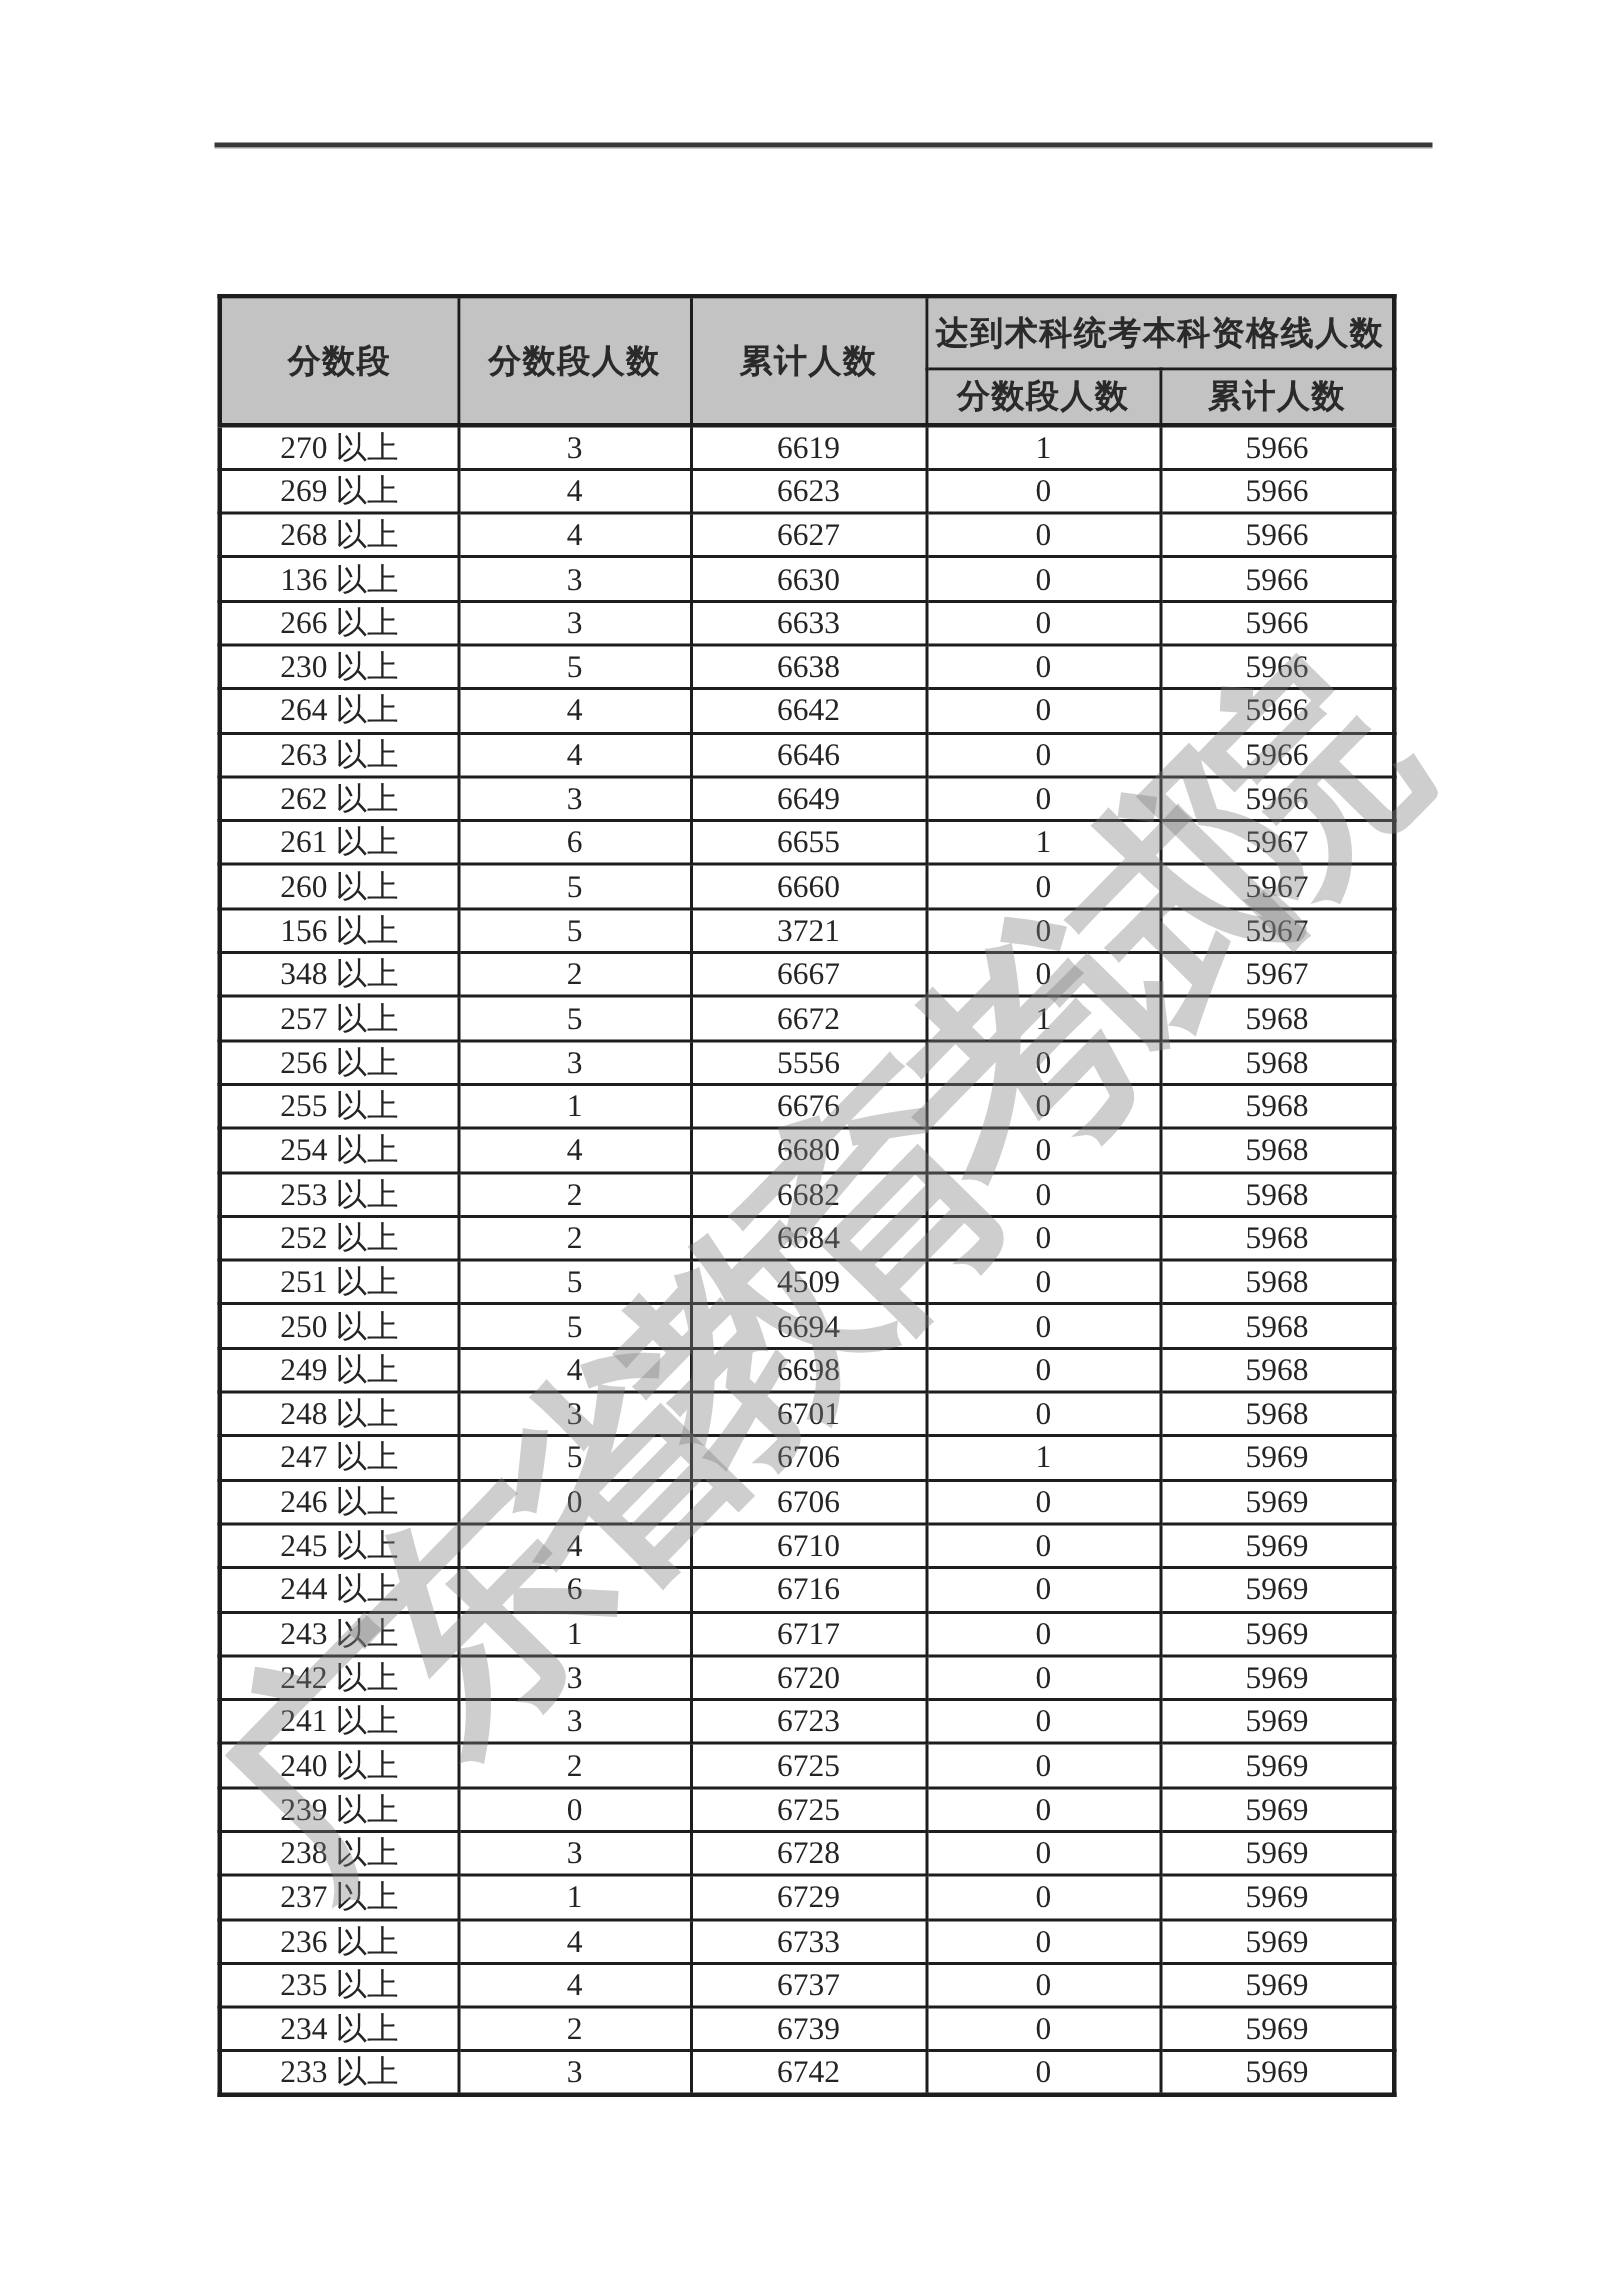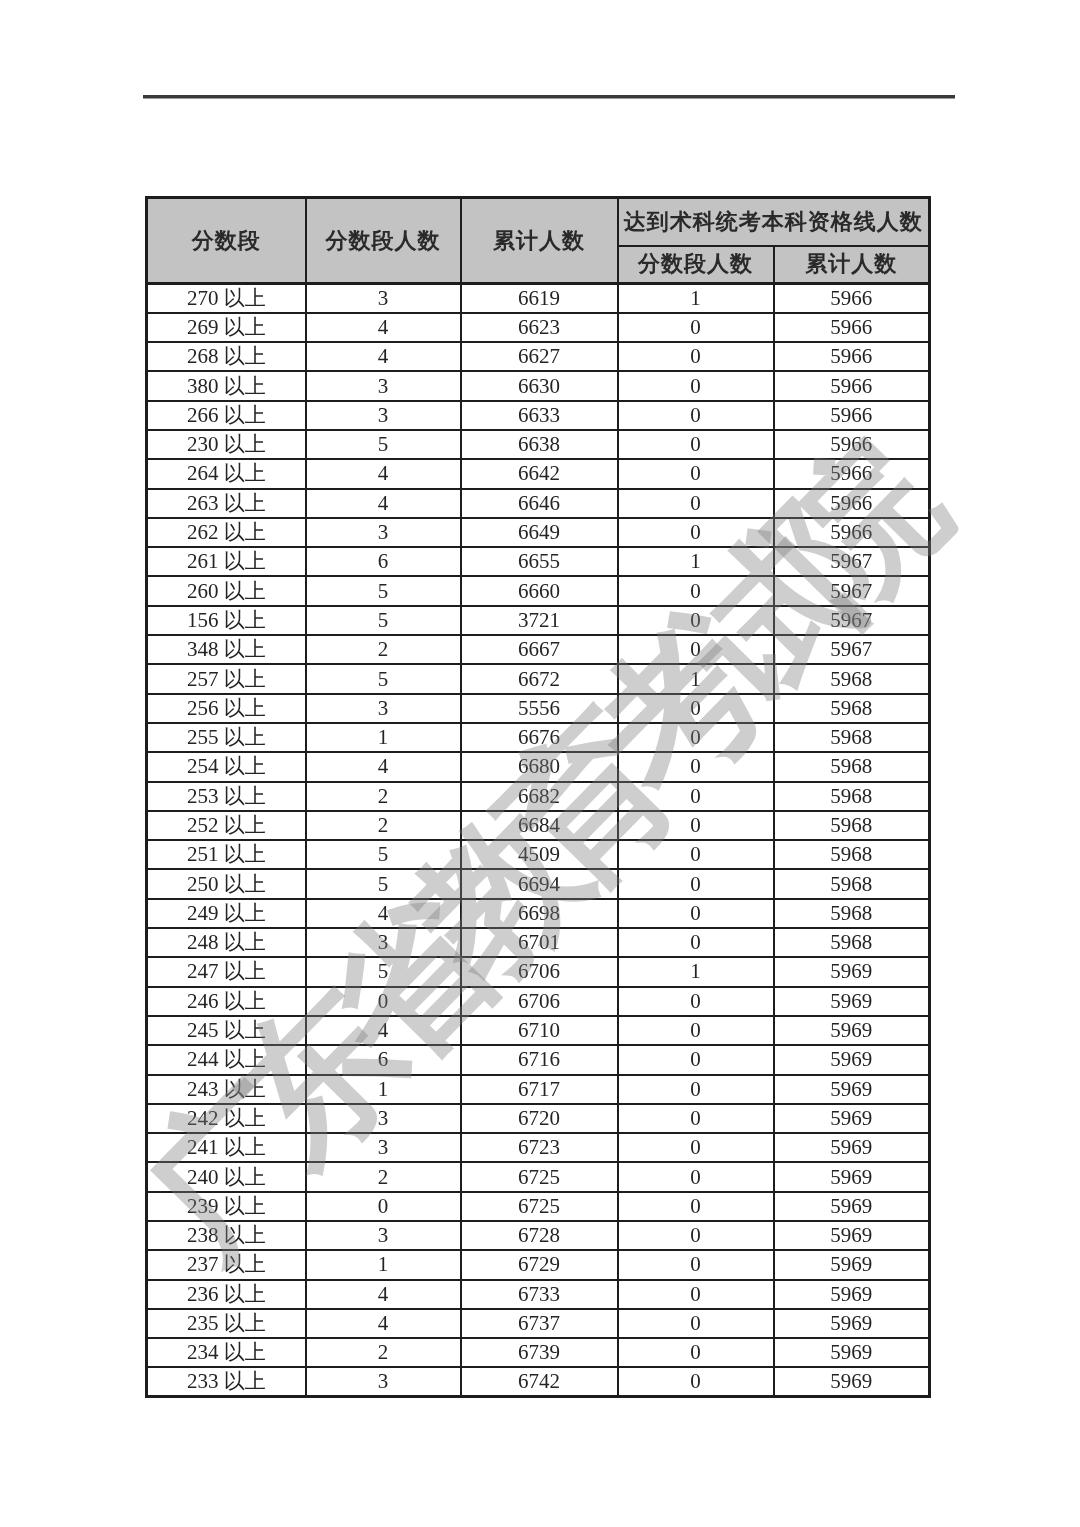--- a/index.html
+++ b/index.html
@@ -118,21 +118,21 @@
           <td>5966</td>
         </tr>
         <tr>
           <td>268 以上</td>
           <td>4</td>
           <td>6627</td>
           <td>0</td>
           <td>5966</td>
         </tr>
         <tr>
-          <td>380 以上</td>
+          <td>136 以上</td>
           <td>3</td>
           <td>6630</td>
           <td>0</td>
           <td>5966</td>
         </tr>
         <tr>
           <td>266 以上</td>
           <td>3</td>
           <td>6633</td>
           <td>0</td>

